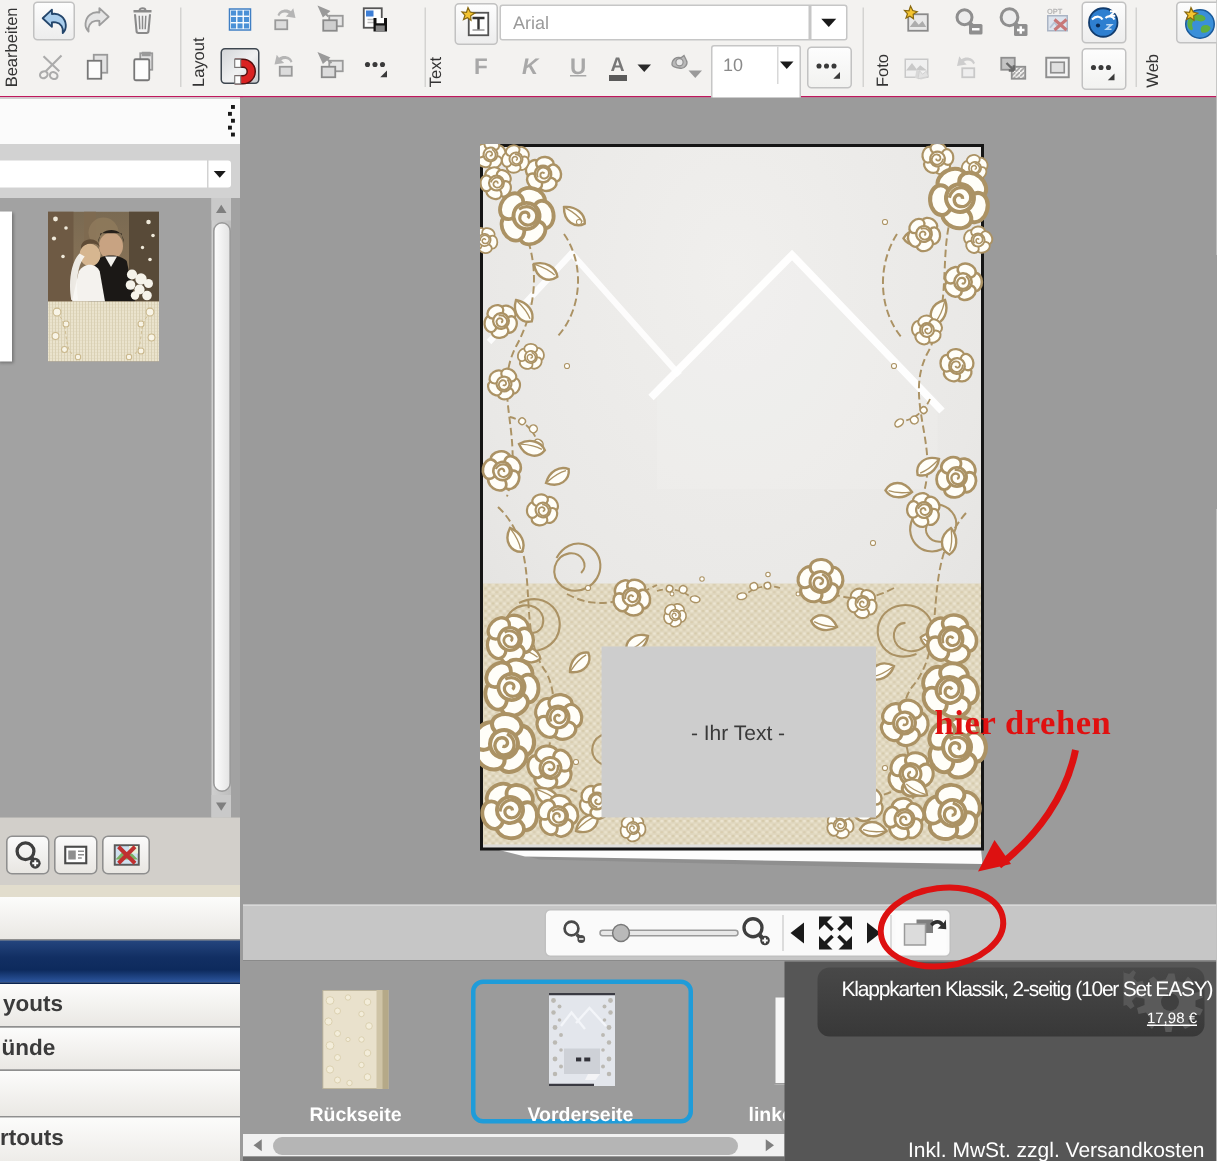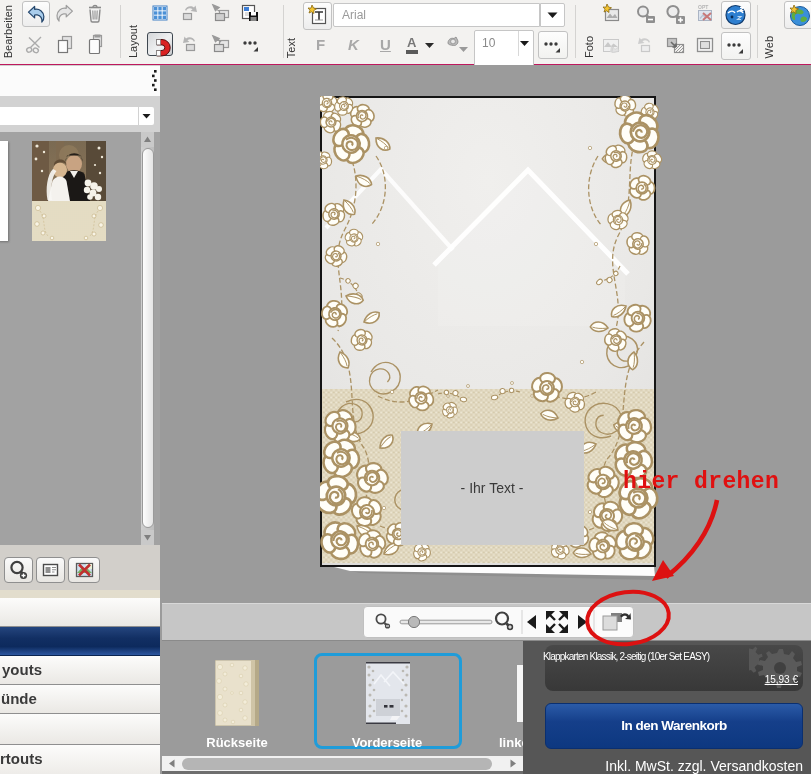--- a/index.html
+++ b/index.html
@@ -737,26 +737,25 @@
   <div id="product">
     <div style="position:absolute;left:22px;top:4px;width:258px;height:46px;background:linear-gradient(#484848,#383838);border-radius:8px;overflow:hidden;">
       <svg width="60" height="46" viewBox="0 0 60 46" style="position:absolute;right:-6px;top:0;">
         <g fill="#5a5a5a">
             <path d="M30 4 L34 4 L35 9 L40 10 L43 6 L46 9 L44 13 L47 17 L52 16 L53 20 L48 22 L48 26 L53 28 L51 32 L46 31 L43 35 L45 39 L41 41 L38 37 L33 38 L32 43 L28 43 L27 38 L22 37 L19 41 L16 38 L18 34 L15 30 L10 31 L9 27 L14 25 L14 21 L9 19 L11 15 L16 16 L19 12 L17 8 L20 6 L23 9 L28 8 Z"></path>
             <circle cx="31" cy="23" r="6" fill="#404040"></circle>
             <path d="M14 2 L17 2 L18 6 L22 7 L25 4 L27 6 L25 10 L28 13 L32 12 L33 15 L29 17 L29 20 L33 22 L31 25 L27 24 L24 27 L26 31 L23 33 L20 30 L16 31 L15 35 L12 35 L11 31 L7 30 L4 33 L2 30 L4 27 L2 23 Z" transform="translate(-16,-2) scale(0.9)" opacity="0.9"></path>
           </g>
       </svg>
     </div>
-    <div style="position:absolute;left:20px;top:10px;width:250px;font-size:10px;color:#fff;letter-spacing:-0.8px;white-space:nowrap;overflow:hidden;">Klappkarten Klassik, 2-seitig (10er Set EASY)</div>
-    <div style="position:absolute;left:120px;top:33px;width:155px;font-size:10px;color:#fff;text-align:right;text-decoration:underline;">15,93 €</div>
-    <div style="position:absolute;left:22px;top:62px;width:258px;height:46px;border-radius:6px;background:linear-gradient(180deg,#2b5ba8 0%,#153f8a 40%,#0d3880 100%);border:1px solid #0a2f70;box-sizing:border-box;text-align:center;line-height:44px;font-weight:bold;font-size:13.5px;letter-spacing:-0.5px;color:#fff;">In den Warenkorb</div>
+    <div style="position:absolute;left:38px;top:10px;width:250px;font-size:14px;color:#fff;letter-spacing:-0.8px;white-space:nowrap;overflow:hidden;">Klappkarten Klassik, 2-seitig (10er Set EASY)</div>
+    <div style="position:absolute;left:120px;top:33px;width:155px;font-size:10px;color:#fff;text-align:right;text-decoration:underline;">17,98 €</div>
     <div style="position:absolute;right:8px;top:117px;font-size:14px;color:#fff;">Inkl. MwSt. zzgl. Versandkosten</div>
   </div>
   <div id="annot" style="position:absolute;left:540px;top:455px;width:271px;height:220px;pointer-events:none;">
-    <div style="position:absolute;left:83px;top:14px;font-weight:bold;font-size:23px;letter-spacing:0.4px;color:#e01010;font-family:Liberation Mono, monospace;white-space:nowrap;">hier drehen</div>
+    <div style="position:absolute;left:83px;top:14px;font-weight:bold;font-size:23px;letter-spacing:0.4px;color:#e01010;font-family:Liberation Serif, serif;white-space:nowrap;">hier drehen</div>
     <svg width="271" height="220" viewBox="0 0 271 220" style="position:absolute;left:0;top:0;">
       <path d="M177 45 C171 75 152 102 126 122" fill="none" stroke="#dd1111" stroke-width="4.6"></path>
       <path d="M112 126 L134 121 L123 105 Z" fill="#dd1111"></path>
       <ellipse cx="88" cy="163" rx="41" ry="26" fill="none" stroke="#dd1111" stroke-width="4" transform="rotate(-7 88 163)"></ellipse>
     </svg>
   </div>
 </div>
 
 </body></html>

